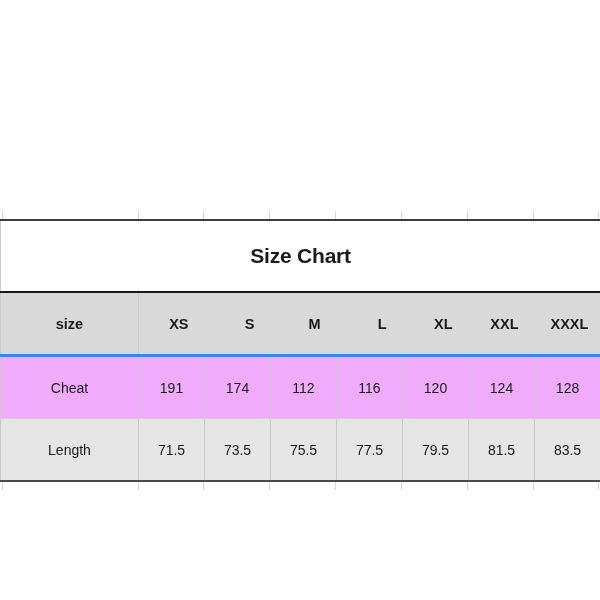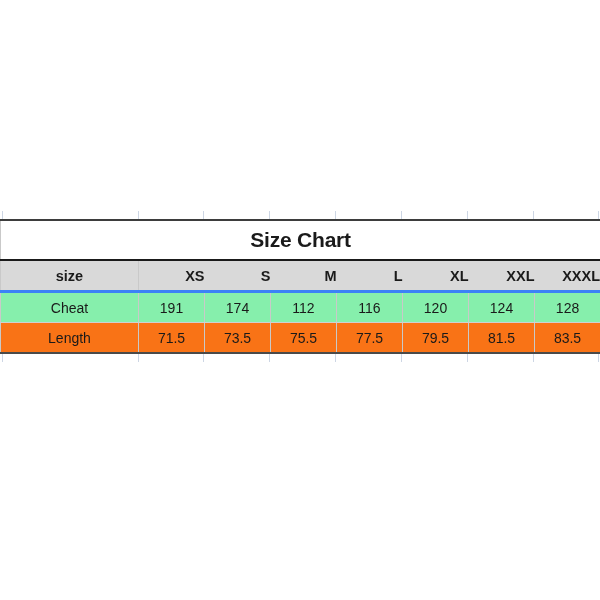--- a/index.html
+++ b/index.html
@@ -47,21 +47,21 @@
 
   table.size-chart {
     border-collapse: collapse;
     width: 600px;
     table-layout: fixed;
     background: #ffffff;
   }
 
   table.size-chart td,
   table.size-chart th {
-    padding: 0;
+    padding: 16px;
     margin: 0;
     text-align: center;
     vertical-align: middle;
     color: #1a1a1a;
   }
 
   
   .title-row td {
     height: 38px;
     font-size: 21px;
@@ -96,25 +96,25 @@
   
   .data-row td {
     height: 29px;
     font-size: 14px;
     font-weight: normal;
     border-left: 1px solid #c9c9c9;
     border-right: 1px solid #c9c9c9;
     border-bottom: 1px solid #d0d0d0;
   }
   .data-row.shaded td {
-    background: #f97316;
+    background: #e5e5e5;
     border-bottom: 1px solid #c4c4c4;
   }
   .data-row.plain td {
-    background: #86efac;
+    background: #f0abfc;
   }
   .data-row:last-child td {
     border-bottom: 2px solid #4a4a4a;
   }
 
   .row-label {
     font-size: 14px;
   }
 </style>
 </head>

